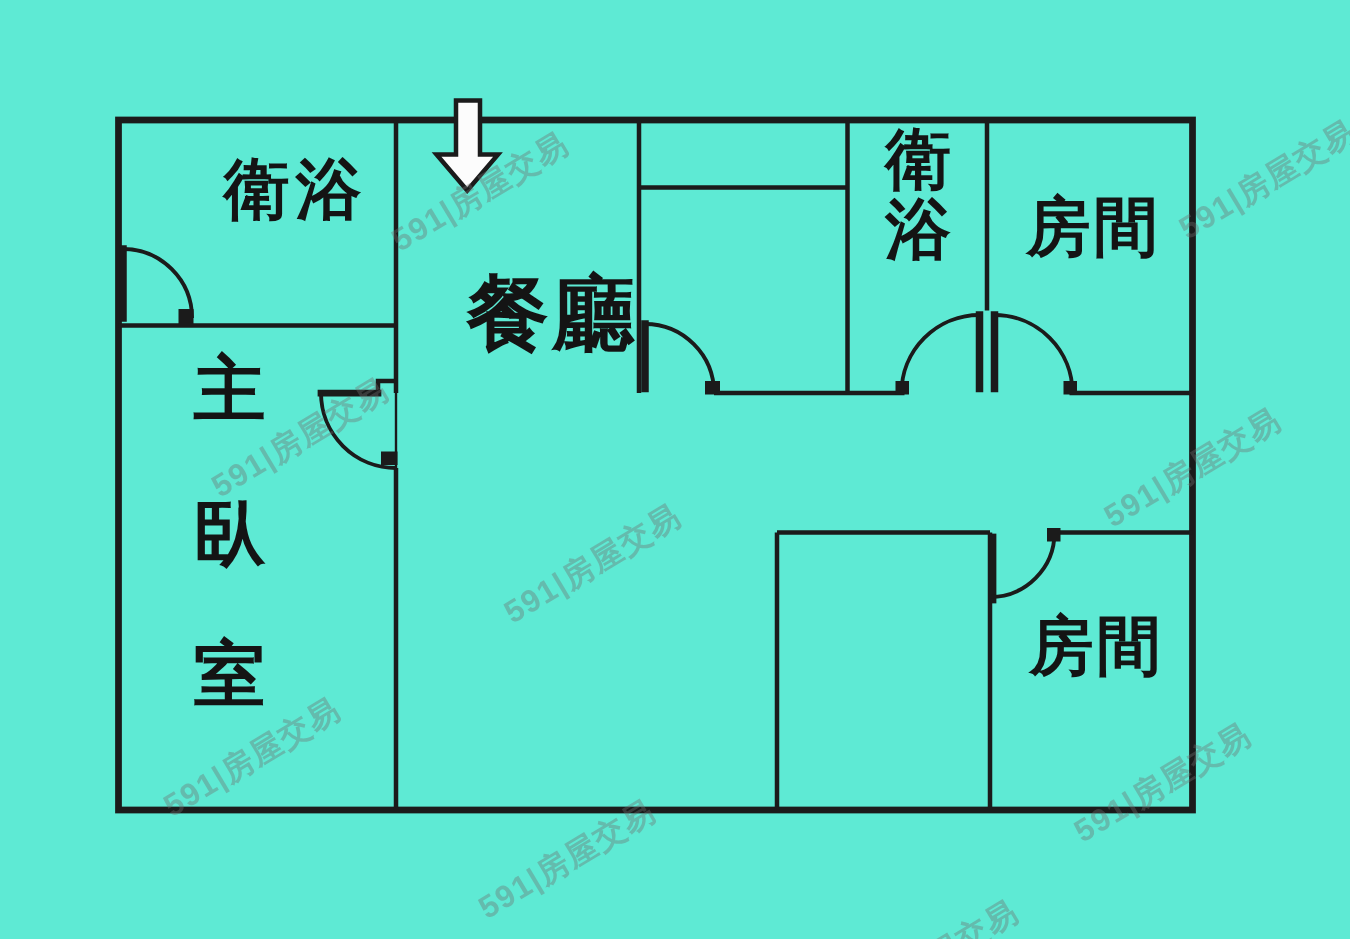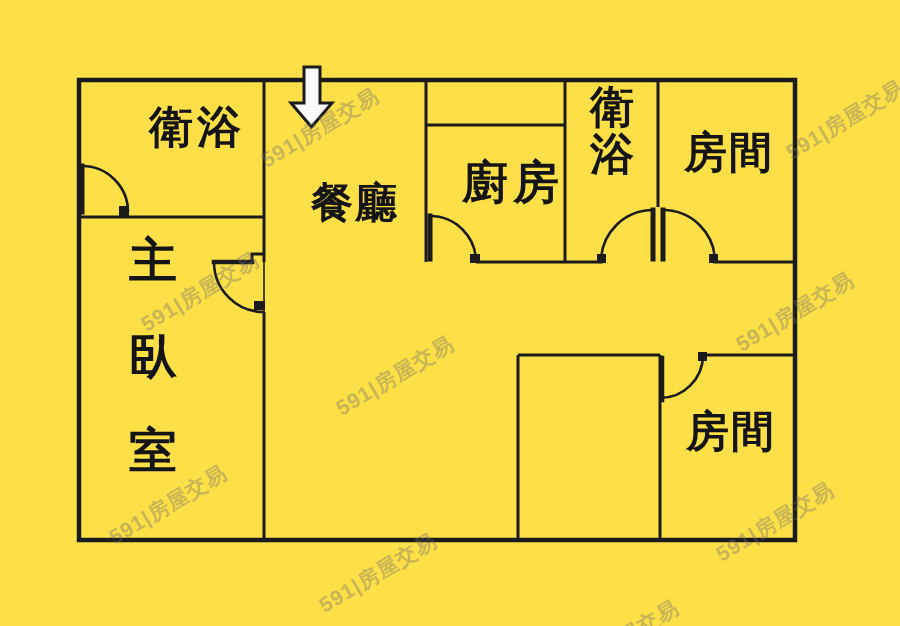--- a/index.html
+++ b/index.html
@@ -37,21 +37,21 @@
     font-weight: 700;
     letter-spacing: 1px;
     white-space: nowrap;
     transform: translate(-50%, -50%) rotate(-31deg);
     pointer-events: none;
   }
 </style>
 </head>
 <body>
 
-<div id="stage" style="background: #fde047;">
+<div id="stage" style="background: #5eead4;">
 
   <svg id="plan-svg" viewBox="0 0 900 626" fill="none" stroke-linecap="butt" style="color: rgb(27, 27, 27);">
 
     <g>
       <rect x="79" y="80" width="716" height="460" stroke="currentColor" stroke-width="4.5"></rect>
     </g>
 
     <g stroke="currentColor" stroke-width="3">
       <path d="M264 80 V262"></path>
       <path d="M264 312 V540"></path>
@@ -108,23 +108,22 @@
       <rect x="698" y="352" width="9" height="9" fill="currentColor"></rect>
     </g>
   </svg>
 
   <div class="label" style="left:149px; top:105px; font-size:44px; letter-spacing:4px;">衛浴</div>
 
   <div class="vchar" style="left:127px; top:237px; width:52px; font-size:48px;">主</div>
   <div class="vchar" style="left:127px; top:332px; width:52px; font-size:48px;">臥</div>
   <div class="vchar" style="left:127px; top:427px; width:52px; font-size:48px;">室</div>
 
-  <div class="label" style="left:311px; top:182px; font-size:42px; letter-spacing:2px;">餐廳</div>
+  <div class="label" style="left:311px; top:182px; font-size:55px; letter-spacing:2px;">餐廳</div>
 
-  <div class="label" style="left:462px; top:159px; font-size:46px; letter-spacing:5px;">廚房</div>
 
   <div class="vchar" style="left:589px; top:85px; width:46px; font-size:44px;">衛</div>
   <div class="vchar" style="left:589px; top:132px; width:46px; font-size:44px;">浴</div>
 
   <div class="label" style="left:684px; top:131px; font-size:43px; letter-spacing:2px;">房間</div>
 
 
 
   <div class="label" style="left:686px; top:410px; font-size:43px; letter-spacing:2px;">房間</div>
 

